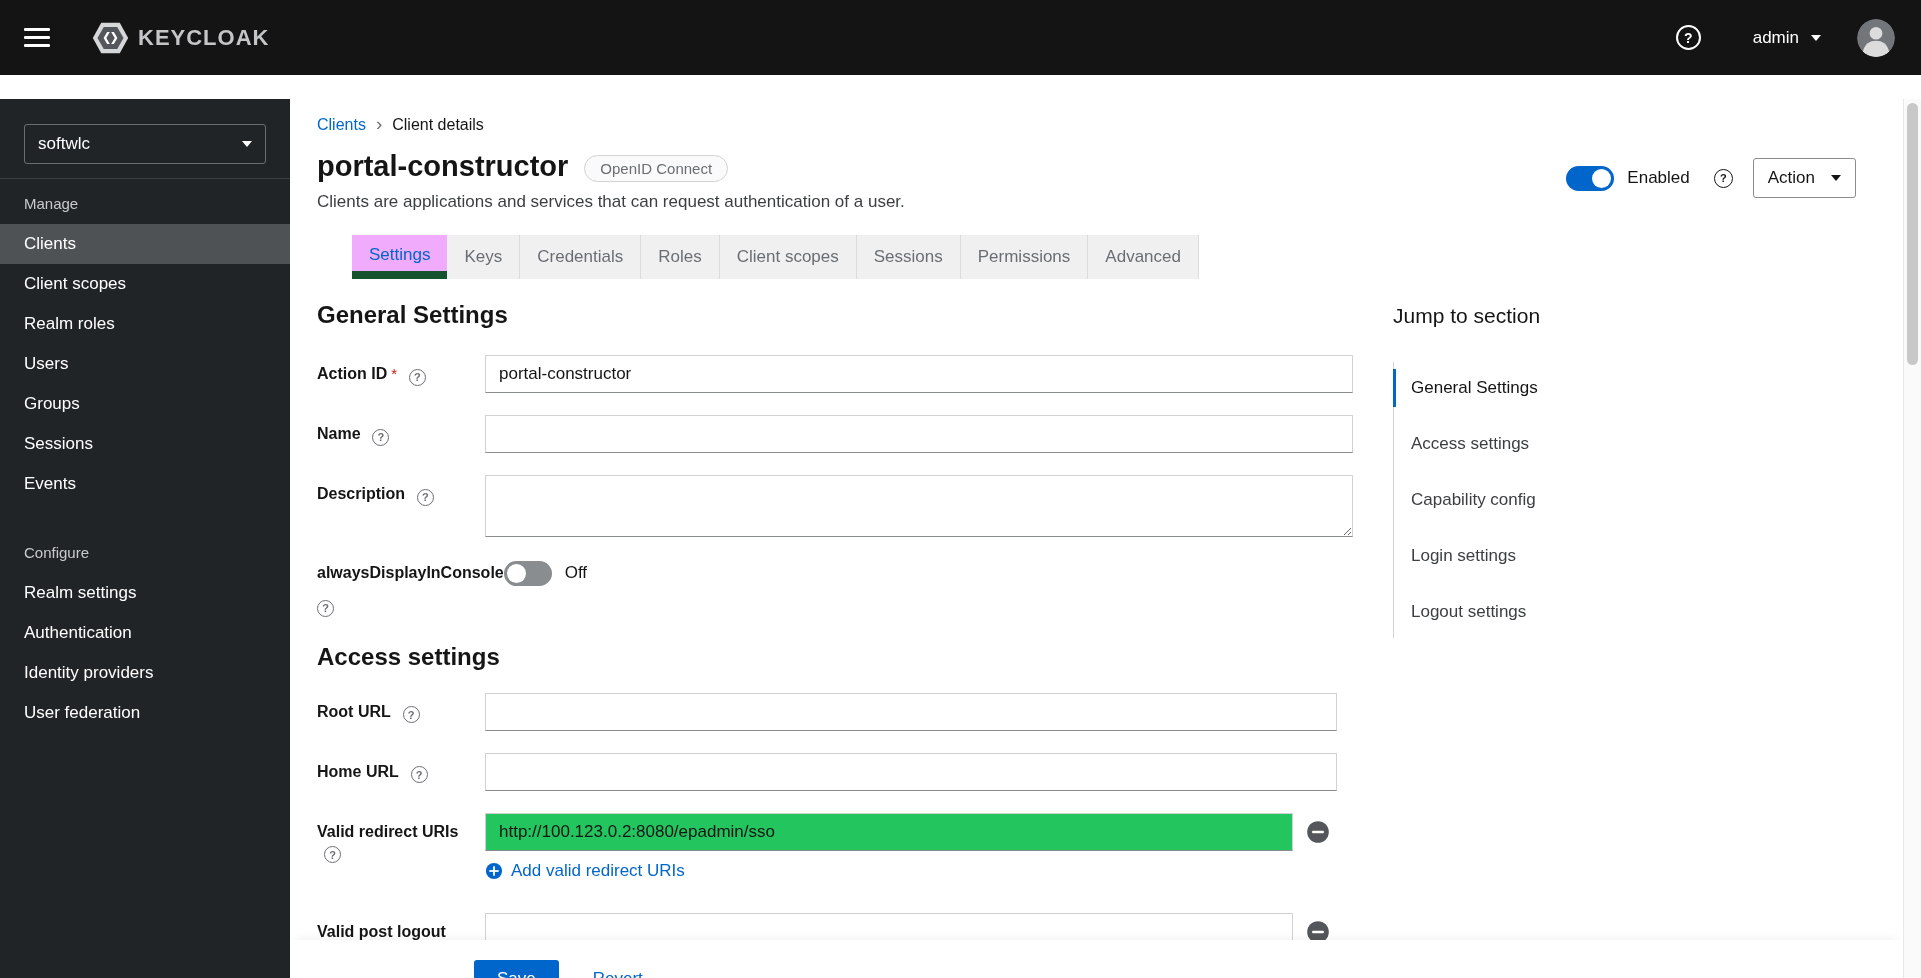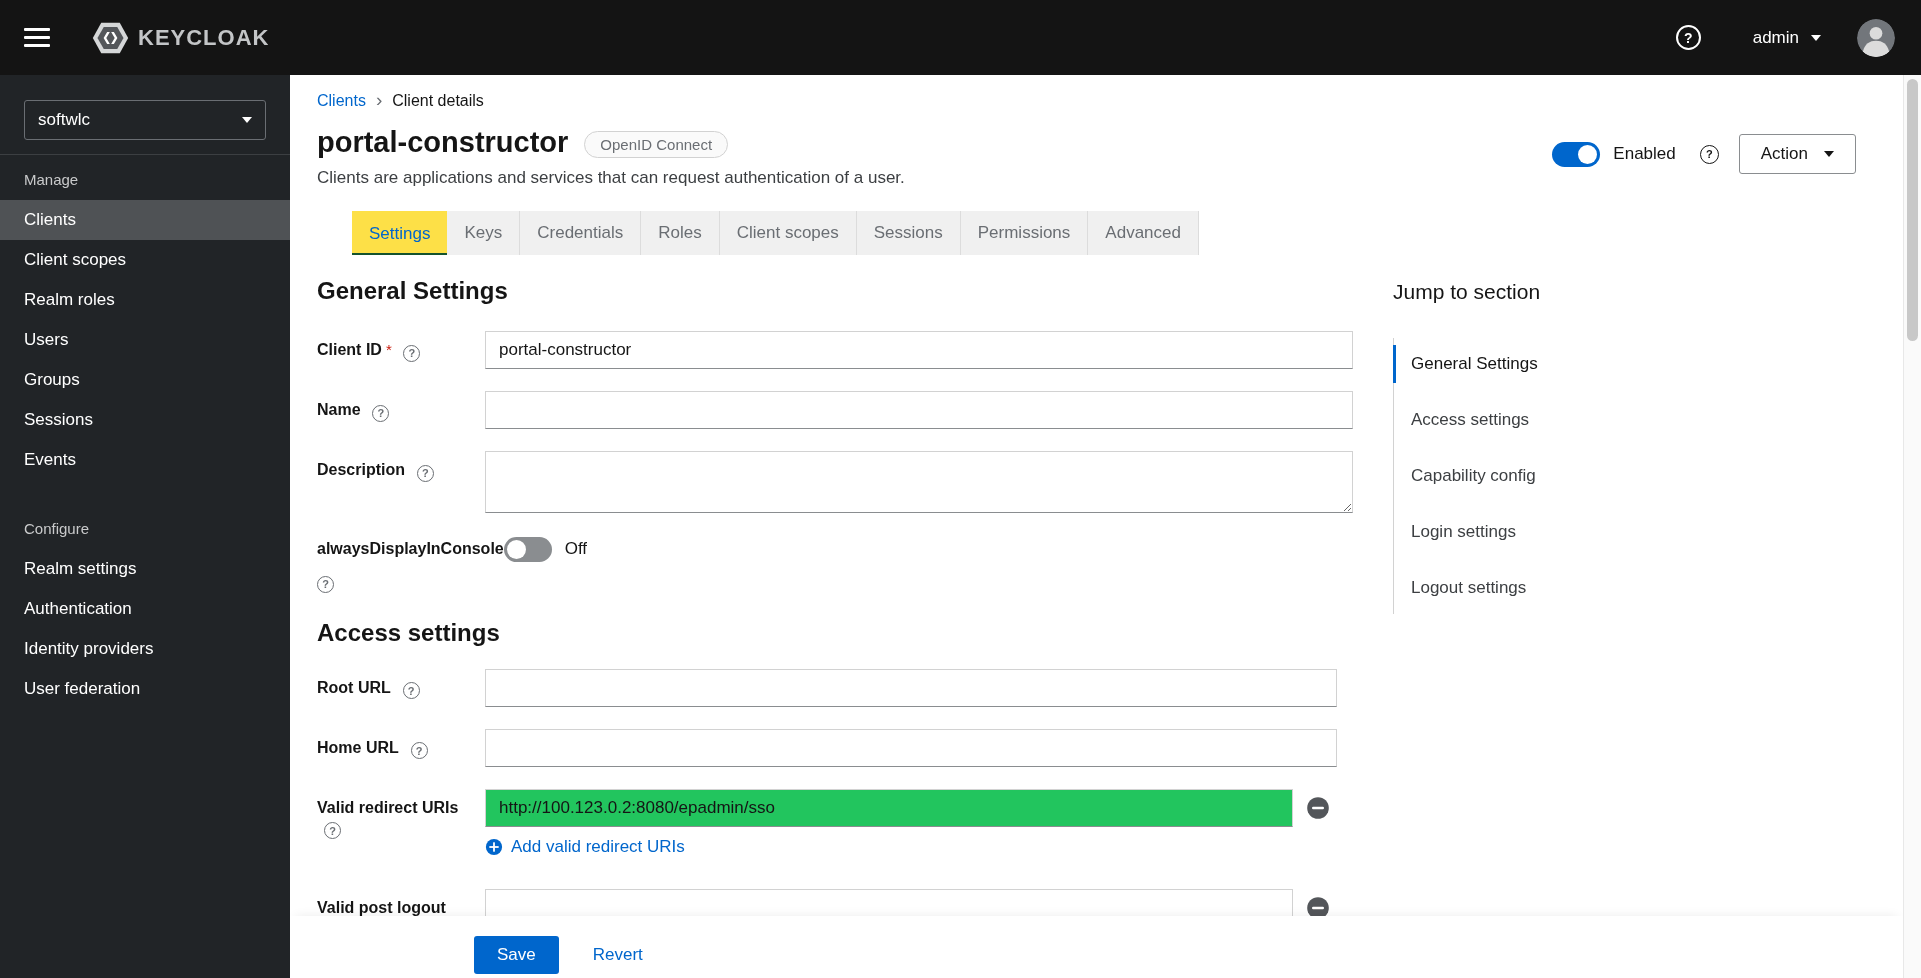--- a/index.html
+++ b/index.html
@@ -1,20 +1,20 @@
 <!DOCTYPE html>
 <html><head>
 <meta charset="utf-8">
 <style>
   * { box-sizing: border-box; margin: 0; padding: 0; }
   html,body { width:1921px; height:978px; overflow:hidden; background:#fff;
     font-family:"Liberation Sans","DejaVu Sans",sans-serif; color:#151515; font-size:17px; }
   button { font:inherit; background:none; border:none; cursor:pointer; color:inherit; text-align:left; }
 
-  .app { width:1921px; height:978px; display:flex; flex-direction:column; }
+  .app { width:1921px; height:978px; display:flex; flex-direction:column;gap:24px; }
 
   
   .masthead { height:75px; flex:0 0 75px; background:#141414; display:flex;
     align-items:center; justify-content:space-between; padding:0 26px 0 18px; }
   .mast-left { display:flex; align-items:center; }
   .hamburger { width:44px; height:44px; display:flex; flex-direction:column; justify-content:center; gap:5px; padding-left:6px; }
   .hbar { display:block; width:26px; height:3px; background:#fff; border-radius:1px; }
   .brand { display:flex; align-items:center; gap:9px; margin-left:30px; }
   .brand-text { color:#c3c5c7; font-weight:700; font-size:22px; letter-spacing:1px; }
   .mast-right { display:flex; align-items:center; }
@@ -62,27 +62,27 @@
   .switch { width:48px; height:25px; border-radius:13px; position:relative; display:inline-block; flex:0 0 48px; cursor:pointer; }
   .switch .knob { position:absolute; top:3px; width:19px; height:19px; border-radius:50%; background:#fff; }
   .switch.on { background:#0066cc; } .switch.on .knob { right:3px; }
   .switch.off { background:#8a8d90; } .switch.off .knob { left:3px; }
   .enabled-label { margin-left:13px; }
   .help-icon { display:inline-flex; align-items:center; justify-content:center; width:17px; height:17px;
     border:1px solid #6a6e73; border-radius:50%; color:#6a6e73; flex:0 0 17px; vertical-align:-2px; cursor:pointer; }
   .help-icon::after { content:"?"; font-size:11px; font-weight:700; }
   .help-icon.dark { width:19px; height:19px; border:1.5px solid #151515; color:#151515; margin-left:24px; flex-basis:19px; }
   .action-dropdown { margin-left:20px; height:40px; border:1px solid #8a8d90; border-radius:3px;
-    background:#fff; display:inline-flex; align-items:center; gap:16px; padding:0 21px; font-size:17px; }
+    background:#fff; display:inline-flex; align-items:center; gap:16px; padding:0 14px; font-size:17px; }
 
   
   .tabs { margin:23px 0 0 62px; display:flex; height:44px; }
   .tab { display:flex; align-items:center; padding:0 17px; font-size:17px; color:#6a6e73;
     background:#f0f0f0; border-right:1px solid #dcdcdc; cursor:pointer; }
-  .tab.active { background:#fde047; color:#0066cc; border-right:none; border-bottom:2px solid #14532d; padding-top:3px; }
+  .tab.active { background:#f0abfc; color:#0066cc; border-right:none; border-bottom:8px solid #14532d; padding-top:3px; }
 
   
   .form-col { margin:22px 0 0 27px; width:1080px; }
   .section-heading { font-size:24px; font-weight:700; color:#151515; }
   .section-heading.second { margin-top:26px; }
   .form-row { display:flex; margin-top:22px; }
   .form-row.first { margin-top:26px; }
   .form-label { flex:0 0 168px; padding-top:9px; line-height:20px; }
   .label-text { font-weight:700; font-size:16px; color:#151515; }
   .label-help-inline { margin-left:7px; }
@@ -265,21 +265,21 @@
         <div class="tab">
             <span>Advanced</span>
           </div>
       </div>
 
       <section class="form-col">
         <h2 class="section-heading">General Settings</h2>
 
         <div class="form-row first">
           <div class="form-label">
-            <span class="label-text">Client ID</span><span class="required"></span>
+            <span class="label-text">Action ID</span><span class="required"></span>
             <span class="help-icon label-help-inline"></span>
           </div>
           <div class="form-control">
             <input class="text-input w-868" value="portal-constructor" style="">
           </div>
         </div>
 
         <div class="form-row">
           <div class="form-label">
             <span class="label-text">Name</span>

